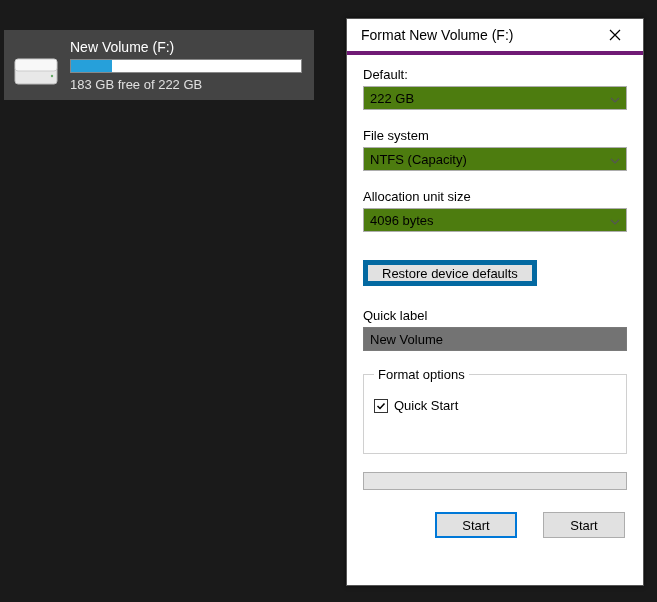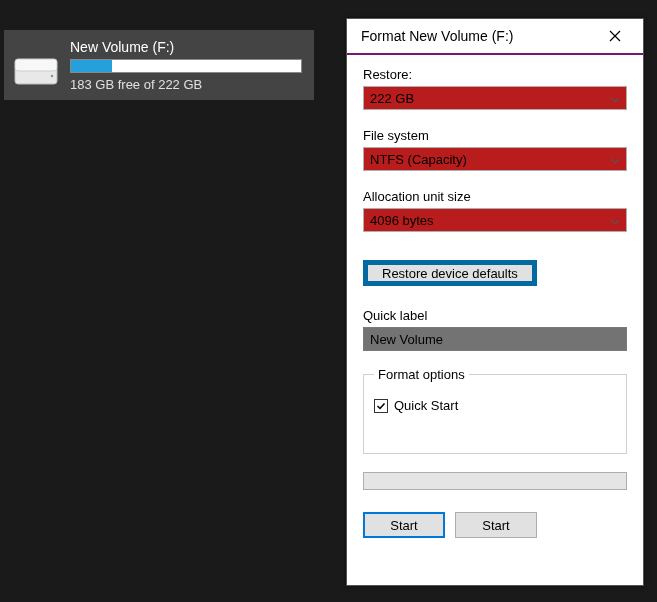--- a/index.html
+++ b/index.html
@@ -9,44 +9,44 @@
   .drive-card { position: absolute; left: 4px; top: 30px; width: 310px; height: 70px; background: #444444; display: flex; align-items: center; padding: 13px 8px; }
   .drive-icon-wrap { width: 48px; height: 48px; display: flex; align-items: center; justify-content: center; margin-right: 10px; margin-top: 16px;}
   .drive-info { flex: 1; color: #ffffff; font-size: 14px; }
   .drive-name { font-size: 14px; margin-bottom: 4px; color:#ffffff;}
   .drive-bar { width: 232px; height: 14px; background: #ffffff; border: 1px solid #888; position: relative; margin-bottom: 4px;}
   .drive-bar-fill { height: 100%; background: #26a0da; width: 18%; }
   .drive-free { font-size: 13px; color: #e0e0e0; }
 
   
   .dialog { position: absolute; left: 346px; top: 18px; width: 298px; height: 568px; background: #ffffff; border: 1px solid #555; box-shadow: 0 0 4px rgba(0,0,0,0.6);}
-  .dialog-titlebar { height: 36px; display: flex; align-items: center; justify-content: space-between; padding: 0 8px 0 14px; border-bottom: 2px solid #701a75;}
+  .dialog-titlebar { height: 36px; display: flex; align-items: center; justify-content: space-between; padding: 0 8px 0 14px; border-bottom: 4px solid #701a75;}
   .dialog-title { font-size: 14px; color: #000; }
   .close-btn { width: 40px; height: 30px; display: flex; align-items: center; justify-content: center; cursor: pointer; font-size: 14px;}
   .close-btn svg { width: 12px; height: 12px; }
 
   .dialog-body { padding: 12px 16px 0 16px; font-size: 13px; color: #000; }
   .field-label { font-size: 13px; margin-bottom: 4px; }
-  .select { width: 100%; height: 24px; background: #b91c1c; border: 1px solid #adadad; font-size: 13px; padding: 0 6px; display: flex; align-items: center; justify-content: space-between; margin-bottom: 18px;}
+  .select { width: 100%; height: 24px; background: #4d7c0f; border: 1px solid #adadad; font-size: 13px; padding: 0 6px; display: flex; align-items: center; justify-content: space-between; margin-bottom: 18px;}
   .select .chev { color: #555; }
   .chev svg{width:10px;height:6px;}
 
   .restore-btn { height: 26px; padding: 0 14px; background: #e1e1e1; border: 5px solid #0369a1; font-size: 13px; cursor: pointer; margin-top: 10px; margin-bottom: 22px;}
 
   .text-input { width: 100%; height: 24px; border: 1px solid #7a7a7a; font-size: 13px; padding: 0 6px; margin-bottom: 16px; background:#737373;}
 
   fieldset.format-opts { border: 1px solid #d0d0d0; padding: 16px 10px 40px 10px; margin-bottom: 18px;}
   fieldset.format-opts legend { font-size: 13px; padding: 0 4px; color:#000;}
   .checkbox-row { display: flex; align-items: center; }
   .cb { width: 14px; height: 14px; border: 1px solid #333; margin-right: 6px; display: flex; align-items: center; justify-content: center; background:#fff;}
   .cb svg{width:10px;height:10px;}
 
   .progress-slot { width: 100%; height: 18px; background: #e5e5e5; border: 1px solid #adadad; margin-bottom: 22px;}
 
-  .dialog-buttons { display: flex; gap: 10px; padding-right:2px;}
+  .dialog-buttons { display: flex; justify-content: flex-end; gap: 26px; padding-right:2px;}
   .dbtn { width: 82px; height: 26px; background: #e1e1e1; border: 1px solid #adadad; font-size: 13px; cursor: pointer;}
   .dbtn.primary { border: 2px solid #0078d7; }
 </style>
 </head>
 <body>
 
 <div class="drive-card">
   <div class="drive-icon-wrap">
     <svg width="44" height="30" viewBox="0 0 44 30">
       <rect x="1" y="8" width="42" height="18" rx="3" fill="#e8e8e8" stroke="#bbb"></rect>
@@ -67,21 +67,21 @@
   <div class="dialog-titlebar">
     <span class="dialog-title">Format New Volume (F:)</span>
     <div class="close-btn">
       <svg viewBox="0 0 12 12">
           <path d="M1 1 L11 11 M11 1 L1 11" stroke="#000" stroke-width="1.2" fill="none"></path>
         </svg>
     </div>
   </div>
 
   <div class="dialog-body">
-    <div class="field-label">Restore:</div>
+    <div class="field-label">Default:</div>
     <div class="select">
       <span>222 GB</span>
       <span class="chev"><svg viewBox="0 0 10 6">
             <path d="M1 1 L5 5 L9 1" stroke="#555" stroke-width="1.2" fill="none"></path>
           </svg></span>
     </div>
 
     <div class="field-label">File system</div>
     <div class="select">
       <span>NTFS (Capacity)</span>

